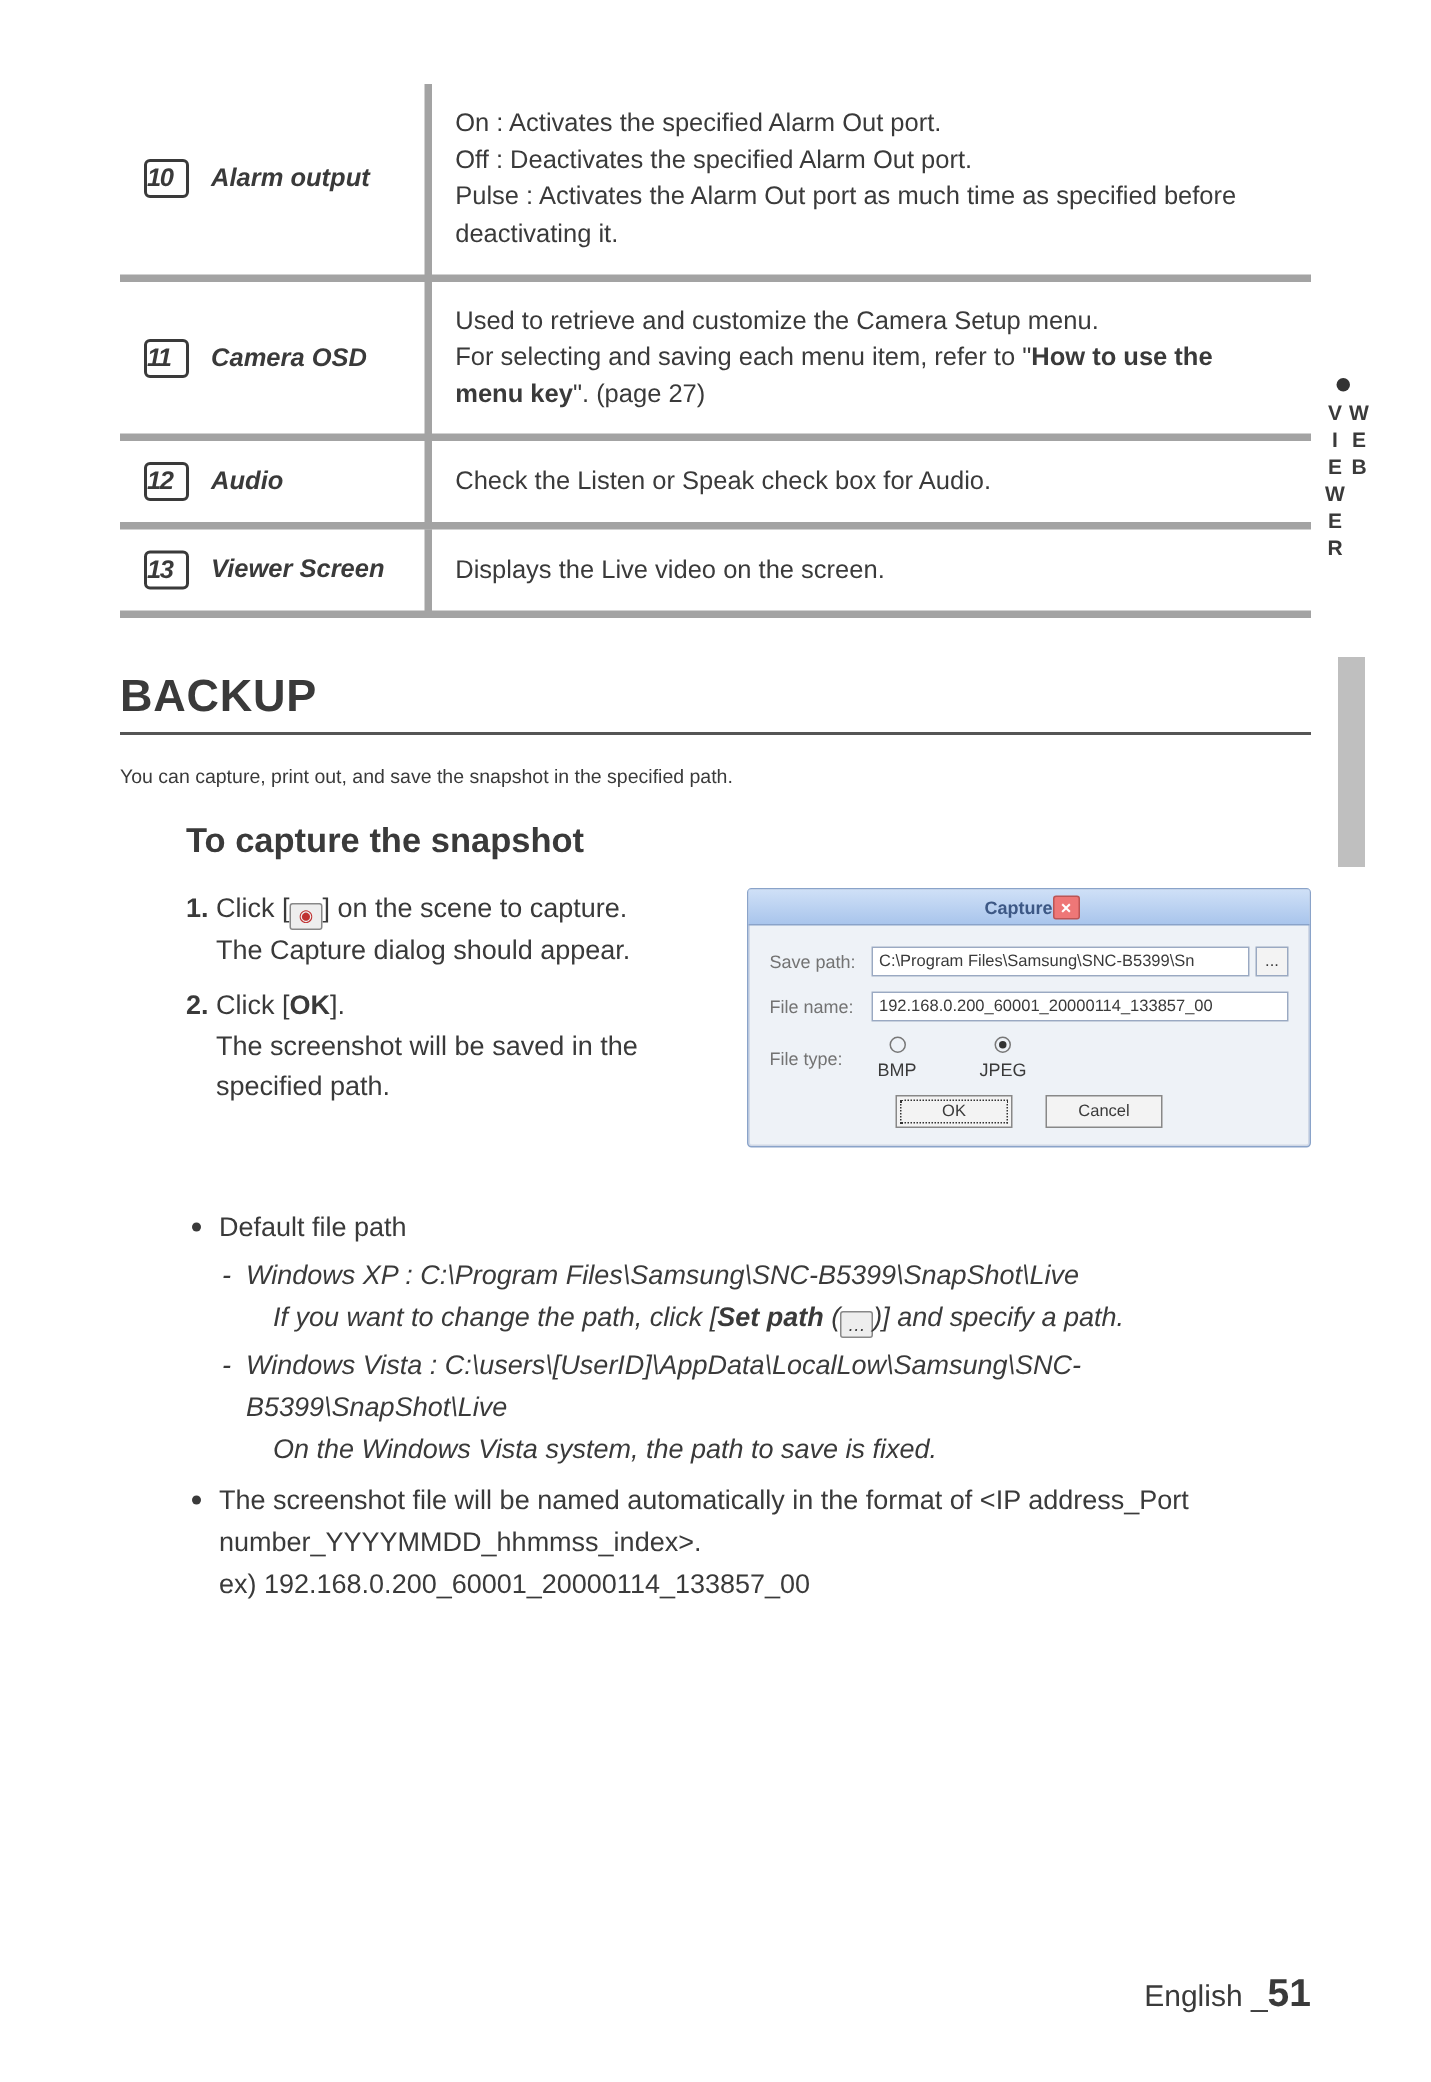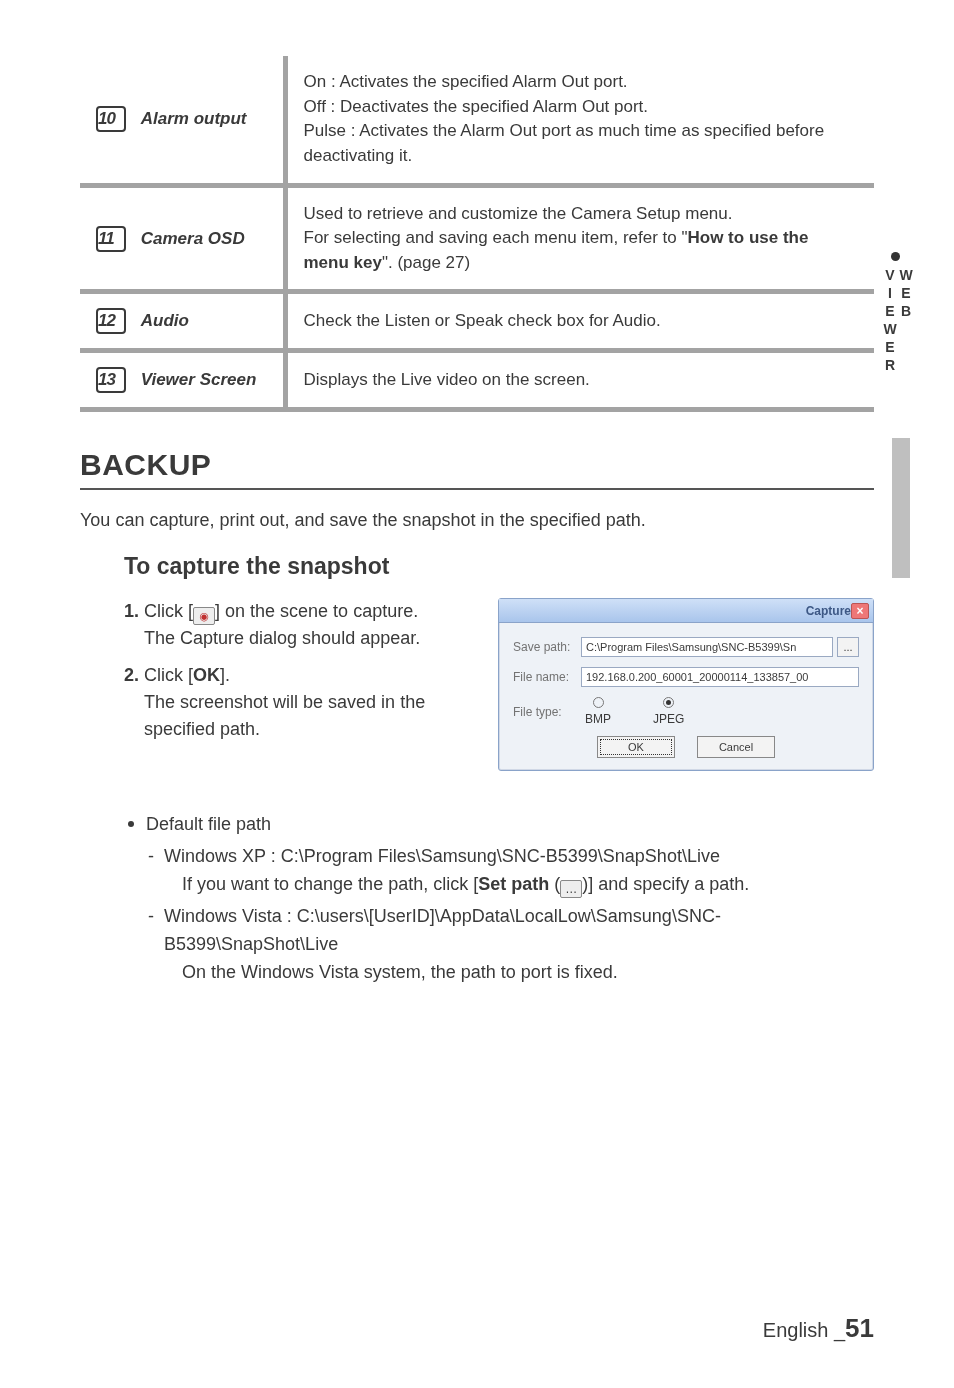--- a/index.html
+++ b/index.html
@@ -11,51 +11,51 @@
   table.info td.left { width: 205px; border-left: none; }
   table.info td.right { border-right: none; }
   table.info tr:first-child td { border-top: none; }
 
   .num-box { display: inline-block; width: 30px; height: 26px; border: 2px solid #3a3a3a; border-radius: 4px; text-align: left; font-weight: 900; font-size: 17px; line-height: 22px; vertical-align: middle; margin-right: 10px; font-style: italic; letter-spacing: -1px; }
   .row-label { font-weight: 700; vertical-align: middle; font-style: italic; }
 
   .section-title { font-size: 30px; font-weight: 700; letter-spacing: 0.5px; margin-bottom: 6px; }
   .section-rule { height: 2px; background: #555; margin-bottom: 20px; }
 
-  .body-text { font-size: 18px; margin-bottom: 22px; }
+  .body-text { font-size: 13px; margin-bottom: 22px; }
 
   .sub-title { font-size: 23px; font-weight: 700; margin-left: 44px; margin-bottom: 18px; }
 
   .steps-wrap { display: flex; align-items: flex-start; gap: 24px; margin-left: 44px; margin-bottom: 40px; }
   .steps { flex: 1; font-size: 18px; line-height: 1.5; }
   .step { margin-bottom: 10px; }
   .step .n { font-weight: 700; }
   .step .sub { display: block; margin-left: 20px; }
 
   .dialog { width: 376px; border: 1px solid #8aa3c9; border-radius: 3px; background: #eef2f7; font-family: Tahoma, Arial, sans-serif; font-size: 12px; color: #3a3a3a; box-shadow: 0 0 0 1px #d0d8e6 inset; }
-  .dialog-title { height: 24px; background: linear-gradient(#cfe0f7, #a9c5ec); border-bottom: 1px solid #8aa3c9; display: flex; align-items: center; justify-content: flex-end; padding: 0 4px 0 8px; font-weight: 700; color: #3d5885; }
+  .dialog-title { height: 24px; background: linear-gradient(#cfe0f7, #a9c5ec); border-bottom: 1px solid #8aa3c9; display: flex; align-items: center; justify-content: center; padding: 0 4px 0 8px; font-weight: 700; color: #3d5885; }
   .dialog-close { width: 18px; height: 16px; background: #e77; border: 1px solid #b55; color: #fff; font-size: 12px; line-height: 14px; text-align: center; border-radius: 2px; }
   .dialog-body { padding: 14px 14px 12px 14px; }
   .dlg-row { display: flex; align-items: center; margin-bottom: 10px; }
   .dlg-label { width: 68px; color: #737373; }
   .dlg-input { flex: 1; height: 20px; border: 1px solid #9aa9c2; background: #fff; padding: 0 4px; font-size: 11px; line-height: 18px; white-space: nowrap; overflow: hidden; }
   .dlg-btn-sm { width: 22px; height: 20px; margin-left: 4px; border: 1px solid #9aa9c2; background: #f3f3f3; font-size: 11px; text-align: center; line-height: 18px; }
   .dlg-radios { display: flex; gap: 42px; padding-left: 4px; }
   .dlg-radio { display: flex; align-items: center; gap: 4px; flex-direction: column; }
   .dlg-radio .r { width: 11px; height: 11px; border: 1px solid #777; border-radius: 50%; display: inline-flex; align-items: center; justify-content: center; }
   .dlg-radio .r.sel::after { content: ""; width: 5px; height: 5px; background: #333; border-radius: 50%; }
   .dlg-buttons { display: flex; justify-content: center; gap: 22px; margin-top: 6px; }
   .dlg-button { width: 78px; height: 22px; border: 1px solid #888; background: #f3f3f3; font-size: 11px; line-height: 20px; text-align: center; }
   .dlg-button.ok { outline: 1px dotted #333; outline-offset: -4px; }
 
   .bullets { margin-left: 44px; font-size: 18px; line-height: 1.55; }
   .bullets ul { list-style: none; }
   .bullets > ul > li { position: relative; padding-left: 22px; margin-bottom: 6px; }
   .bullets > ul > li::before { content: ""; position: absolute; left: 4px; top: 10px; width: 6px; height: 6px; background: #3a3a3a; border-radius: 50%; }
-  .sublist { list-style: none; margin-top: 4px; }
+  .sublist { list-style: none; margin-top: 4px; font-style: italic; }
   .sublist li { position: relative; padding-left: 18px; margin-bottom: 4px; }
   .sublist li::before { content: "-"; position: absolute; left: 2px; top: 0; }
   .indent-line { display: block; padding-left: 18px; }
 
   .inline-icon { display: inline-block; width: 22px; height: 18px; border: 1px solid #888; border-radius: 2px; background: #eee; vertical-align: -3px; font-size: 12px; line-height: 16px; text-align: center; }
   .inline-icon.cam { font-size: 11px; color: #c03030; }
 
   .side-tab { position: absolute; right: 46px; top: 252px; width: 26px; height: 178px; }
   .side-dot { width: 9px; height: 9px; background: #333; border-radius: 50%; margin: 0 auto 6px auto; }
   .side-text { font-size: 14px; font-weight: 700; letter-spacing: 2px; writing-mode: vertical-rl; text-orientation: upright; text-align: left; }
@@ -178,24 +178,28 @@
         <span>Default file path</span>
         <ul class="sublist">
           <li>
             <span>Windows XP : C:\Program Files\Samsung\SNC-B5399\SnapShot\Live</span>
             <span class="indent-line">
               <span>If you want to change the path, click [</span><b>Set path</b><span> (</span><span class="inline-icon">…</span><span>)] and specify a path.</span>
             </span>
           </li>
           <li>
             <span>Windows Vista : C:\users\[UserID]\AppData\LocalLow\Samsung\SNC-B5399\SnapShot\Live</span>
-            <span class="indent-line">On the Windows Vista system, the path to port is fixed.</span>
+            <span class="indent-line">On the Windows Vista system, the path to save is fixed.</span>
           </li>
         </ul>
       </li>
+      <li>
+        <span>The screenshot file will be named automatically in the format of &lt;IP address_Port number_YYYYMMDD_hhmmss_index&gt;.</span><br>
+        <span>ex) 192.168.0.200_60001_20000114_133857_00</span>
+      </li>
     </ul>
   </div>
 
   <div class="side-tab">
     <div class="side-dot"></div>
     <div class="side-text">WEB VIEWER</div>
   </div>
   <div class="side-bar"></div>
 
   <div class="footer">

